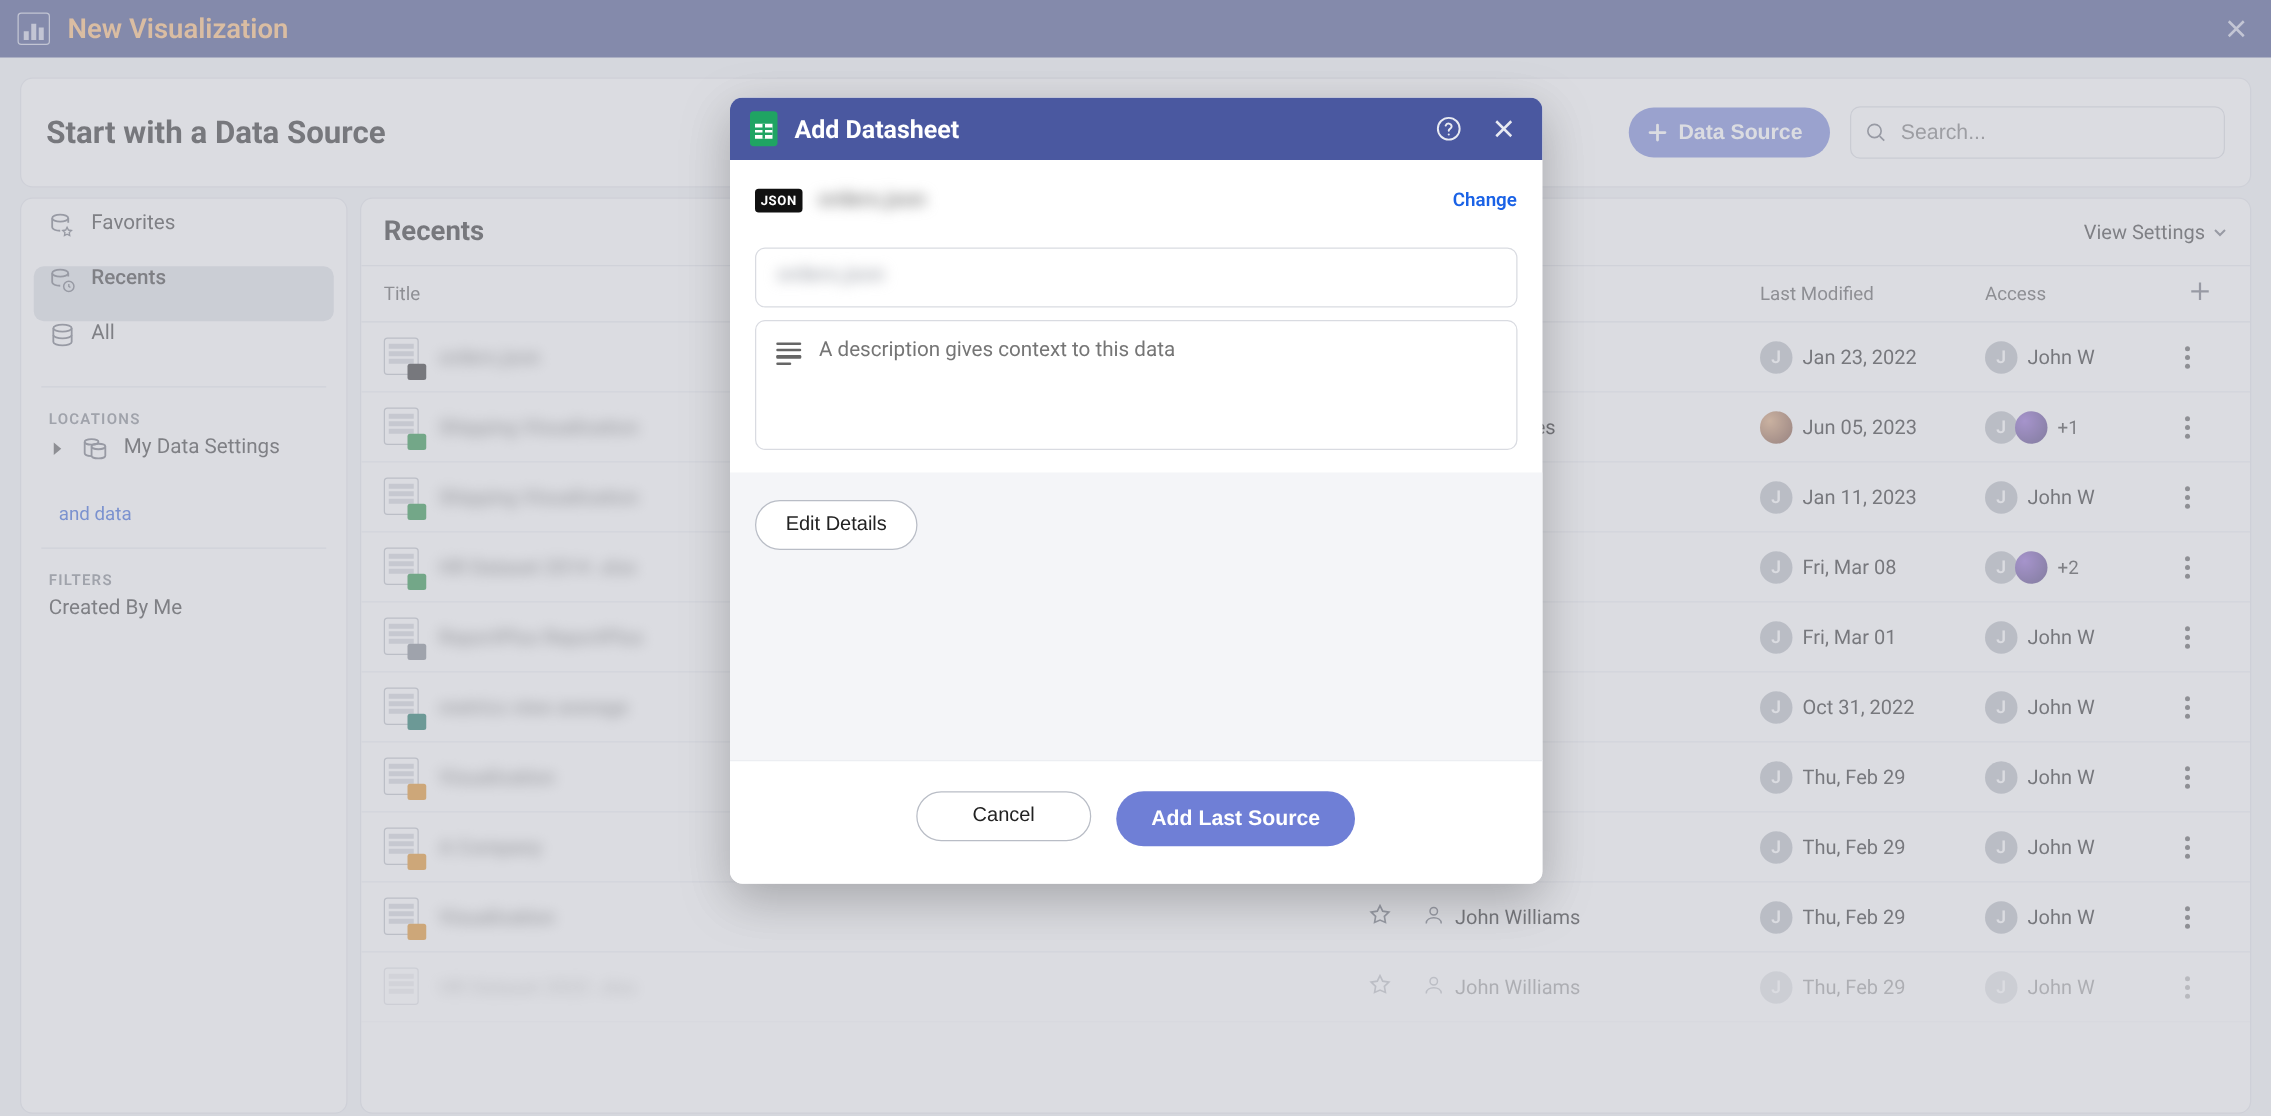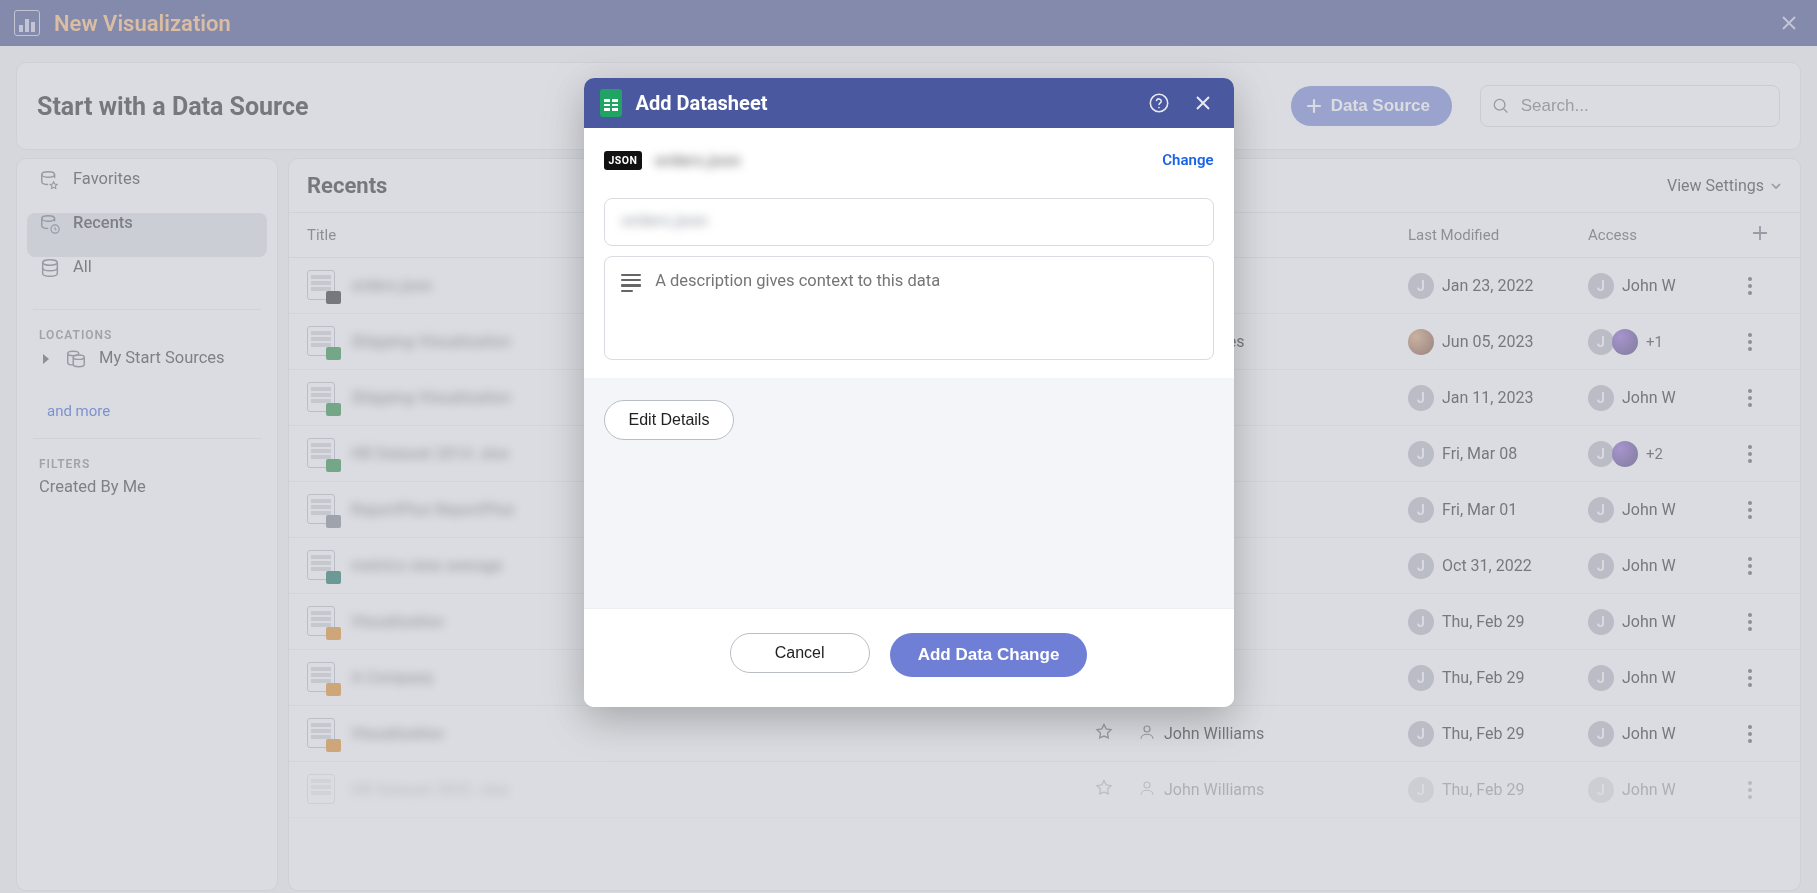--- a/index.html
+++ b/index.html
@@ -10,21 +10,21 @@
   .titlebar .app-icon { width: 26px; height: 26px; border: 1.5px solid #c9cde2; border-radius: 3px; display: flex; align-items: flex-end; justify-content: center; gap: 2px; padding: 3px; margin-right: 14px; }
   .titlebar .app-icon span { width: 4px; background: #c9cde2; }
   .titlebar .title-text { font-size: 22px; font-weight: 600; color: #fdba74; }
   .titlebar .close { margin-left: auto; cursor: pointer; width: 28px; height: 28px; display: flex; align-items: center; justify-content: center; }
   .titlebar .close svg { stroke: #c9cde2; }
 
   
   .main-wrap { padding: 16px; height: calc(100% - 46px); }
   .panel { background: #fff; border: 1px solid #e3e5ea; border-radius: 10px; }
 
-  .hdr-row { display: flex; align-items: center; padding: 22px 20px; gap: 28px; justify-content: flex-end; }
+  .hdr-row { display: flex; align-items: center; padding: 22px 20px; gap: 16px; justify-content: flex-end; }
   .hdr-row h1 { font-size: 25px; font-weight: 700; color: #222; flex: 0 0 auto; }
   .hdr-row .spacer { flex: 1; }
 
   .btn-primary { background: #6f7fd6; color: #fff; border: none; border-radius: 22px; height: 40px; padding: 0 22px 0 14px; font-size: 17px; font-weight: 600; display: inline-flex; align-items: center; gap: 8px; cursor: pointer; }
   .btn-primary svg { stroke: #fff; }
   .search-wrap { display: flex; align-items: center; border: 1px solid #d9dbe1; border-radius: 8px; height: 42px; width: 300px; padding: 0 10px; gap: 10px; background: #fff; }
   .search-wrap input { border: none; outline: none; font-size: 17px; width: 100%; color: #333; }
 
   .body-row { display: flex; gap: 10px; margin-top: 8px; height: calc(100% - 82px); }
   .sidebar { width: 262px; background: #fff; border: 1px solid #e3e5ea; border-radius: 10px; padding: 10px; }
@@ -195,23 +195,23 @@
             </svg>
         </div>
         <div class="sb-icon">
           <svg width="22" height="22" viewBox="0 0 24 24" class="stroke-gray">
               <ellipse cx="9" cy="6" rx="6" ry="2.4"></ellipse>
               <path d="M3 6v10c0 1.3 2.7 2.4 6 2.4"></path>
               <ellipse cx="15" cy="10" rx="6" ry="2.4"></ellipse>
               <path d="M9 10v8c0 1.3 2.7 2.4 6 2.4s6-1.1 6-2.4v-8"></path>
             </svg>
         </div>
-        <span>My Start Sources</span>
-      </div>
-      <div class="sb-link">and more</div>
+        <span>My Data Settings</span>
+      </div>
+      <div class="sb-link">and data</div>
       <div class="sb-divider"></div>
       <div class="sb-label">FILTERS</div>
       <div class="sb-item">
         <span>Created By Me</span>
       </div>
     </div>
 
     <div class="content">
       <div class="content-head">
         <h2>Recents</h2>
@@ -563,17 +563,17 @@
           </div>
         <textarea placeholder="A description gives context to this data" style=""></textarea>
       </div>
     </div>
     <div class="sub-panel" style="min-height:230px;">
       <button class="btn-outline">Edit Details</button>
     </div>
     <div class="modal-footer">
       <button class="btn-outline">Cancel</button>
       <button class="btn-primary">
-        <span>Add Data Change</span>
+        <span>Add Last Source</span>
       </button>
     </div>
   </div>
 </div>
 
 </body></html>

